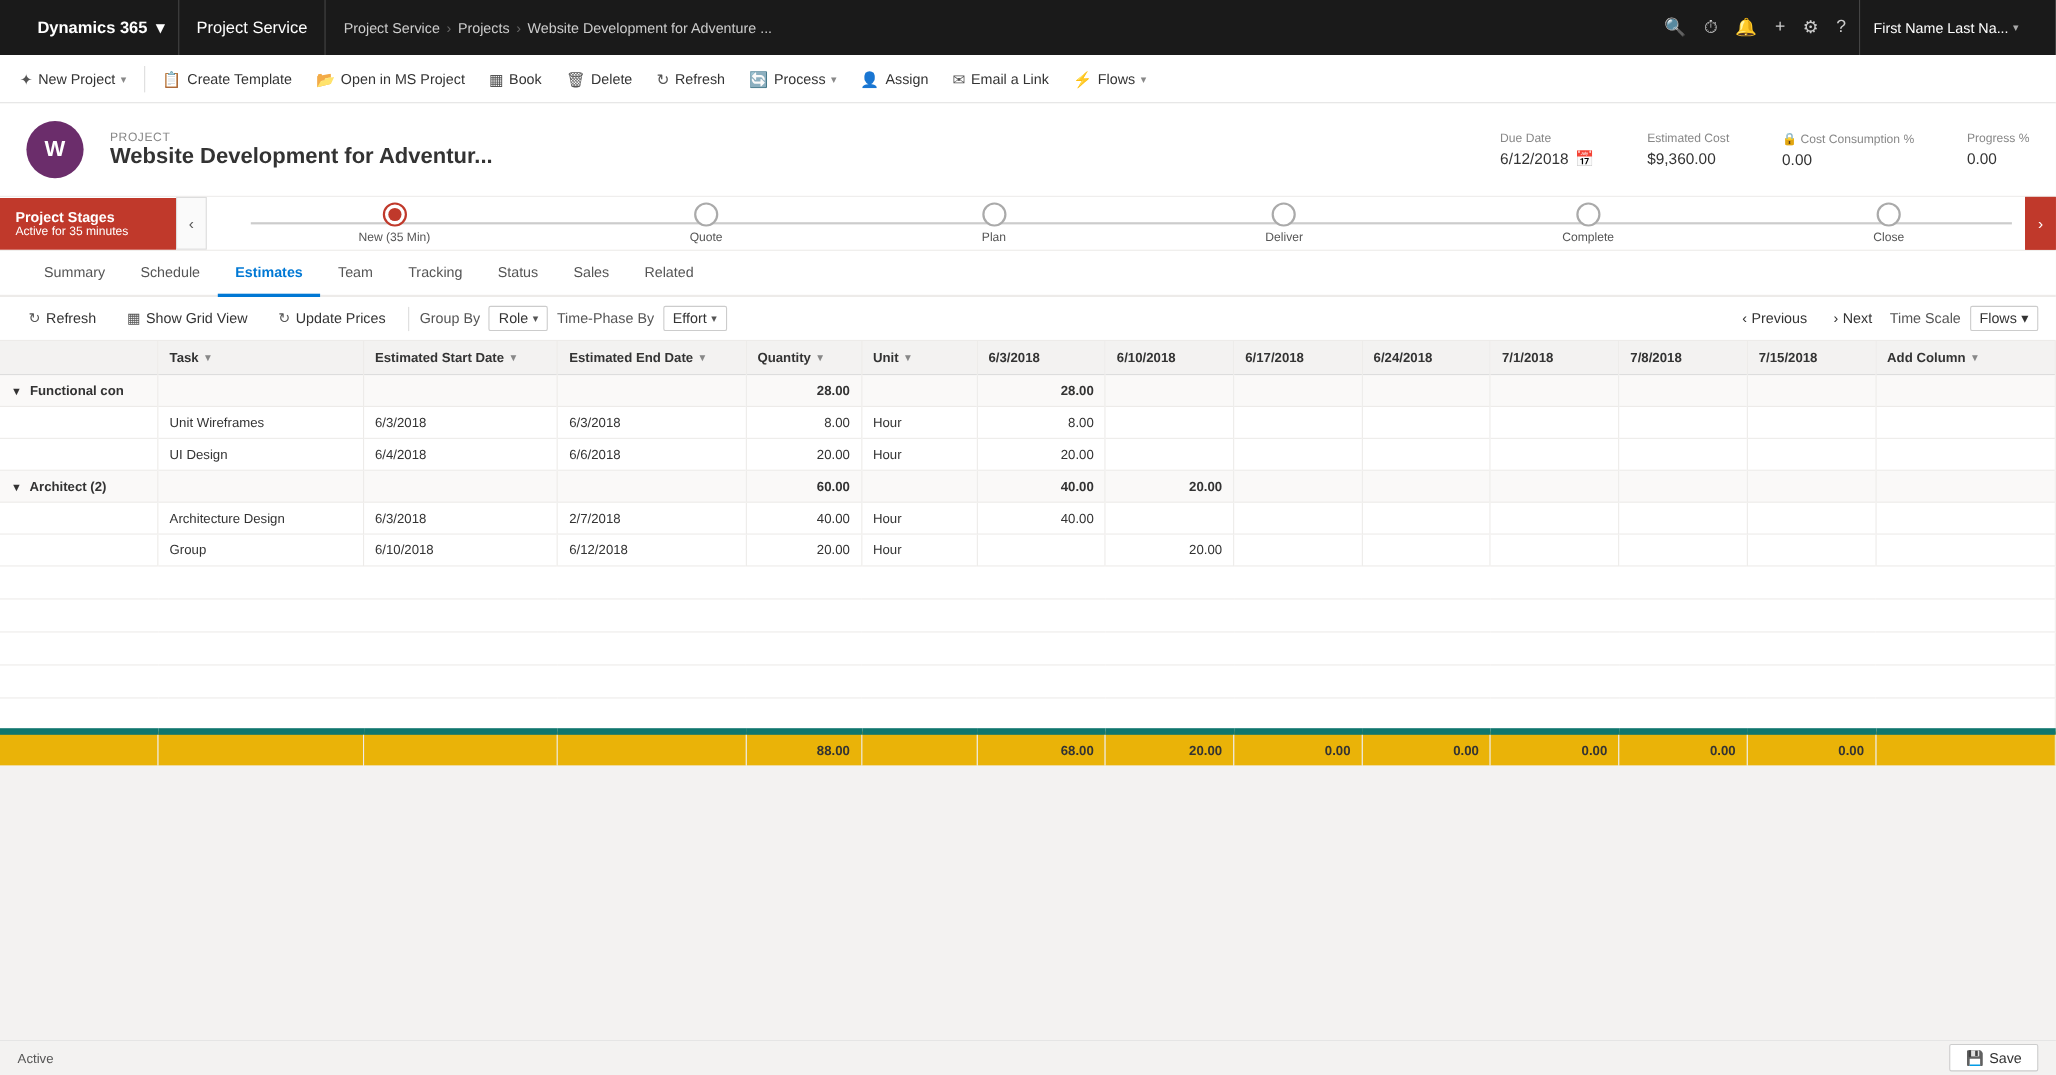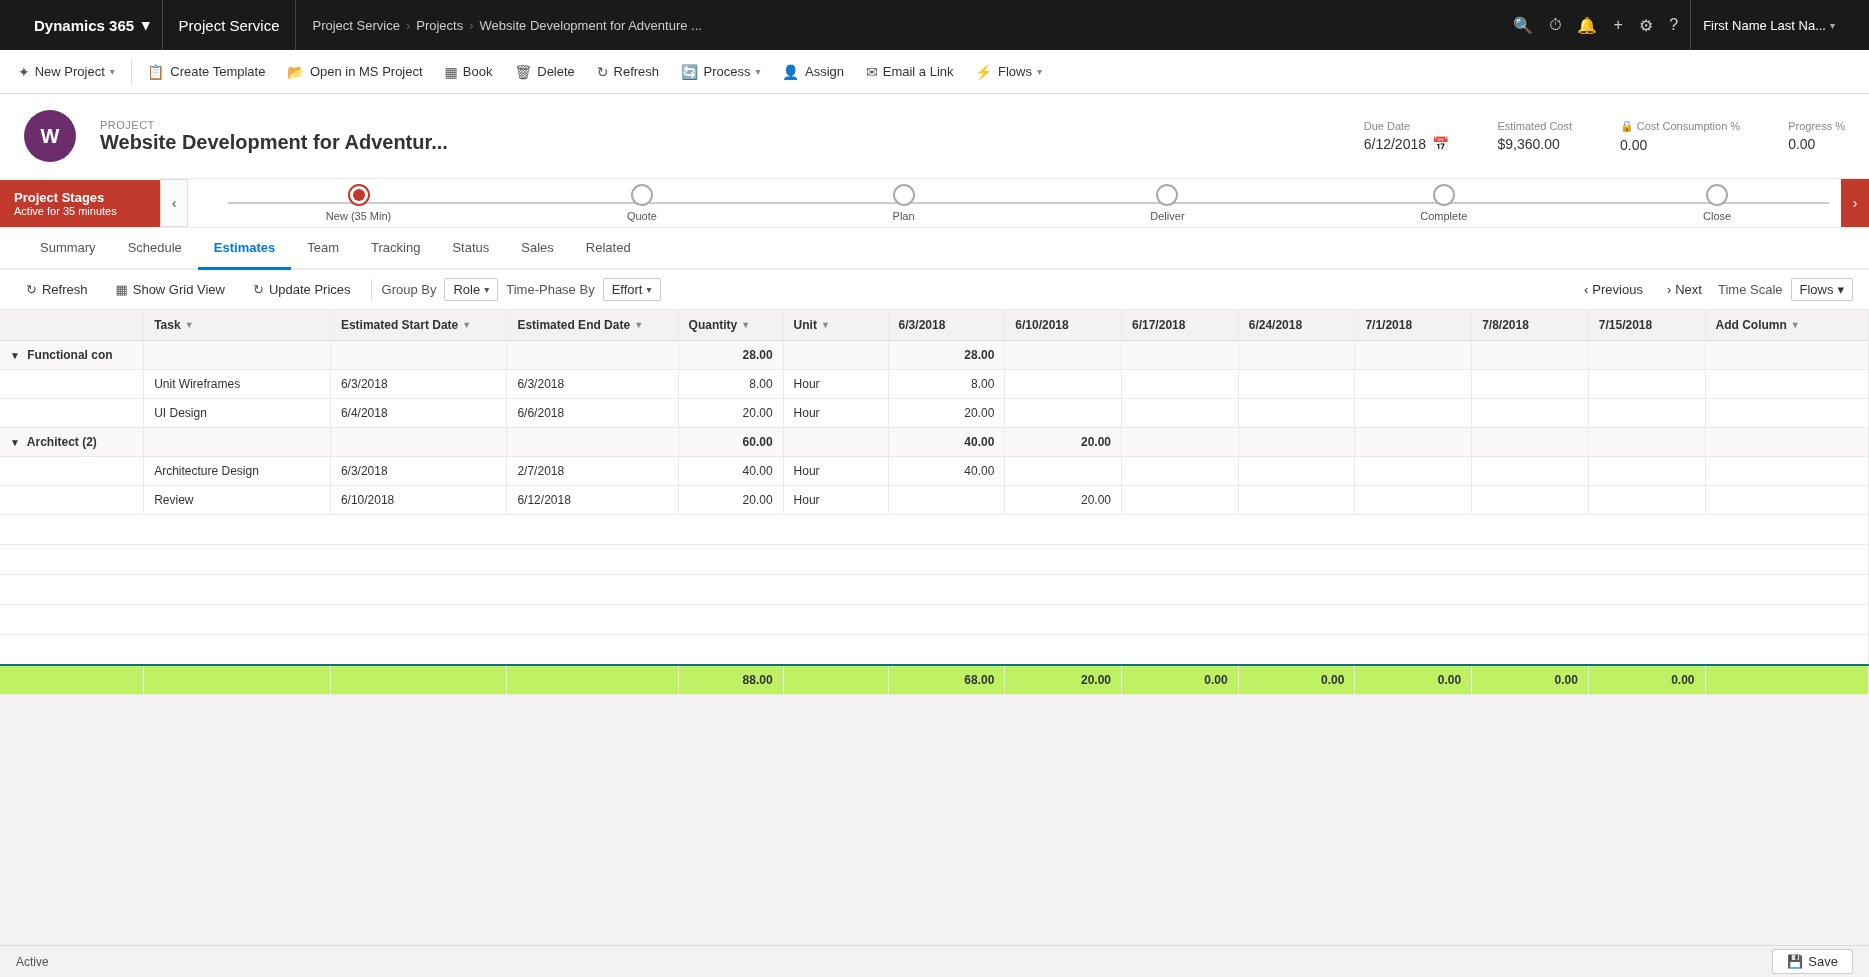--- a/index.html
+++ b/index.html
@@ -303,23 +303,23 @@
     .col-task { width: 160px; }
     .col-start { width: 100px; }
     .col-end { width: 110px; }
     .col-qty { width: 90px; }
     .col-unit { width: 90px; }
     .col-date { width: 100px; }
     .col-addcol { width: 140px; }
 
     
     .footer-row td {
-      background: #bef264;
+      background: #eab308;
       font-weight: 600;
-      border-top: 2px solid #0f766e;
+      border-top: 6px solid #0f766e;
     }
 
     
     .status-bar {
       position: fixed; bottom: 0; left: 0; right: 0;
       height: 32px;
       background: #f3f2f1;
       border-top: 1px solid #ddd;
       display: flex; align-items: center; justify-content: space-between;
       padding: 0 16px;
@@ -675,21 +675,21 @@
           <td class="td-right"></td>
           <td class="td-right"></td>
           <td class="td-right"></td>
           <td class="td-right"></td>
           <td class="td-right"></td>
           <td></td>
         </tr>
 
         <tr class="data-row">
           <td class="col-role"></td>
-          <td class="col-task">Review</td>
+          <td class="col-task">Group</td>
           <td class="col-start">6/10/2018</td>
           <td class="col-end">6/12/2018</td>
           <td class="col-qty td-right">20.00</td>
           <td class="col-unit">Hour</td>
           <td class="td-right"></td>
           <td class="td-right">20.00</td>
           <td class="td-right"></td>
           <td class="td-right"></td>
           <td class="td-right"></td>
           <td class="td-right"></td>

